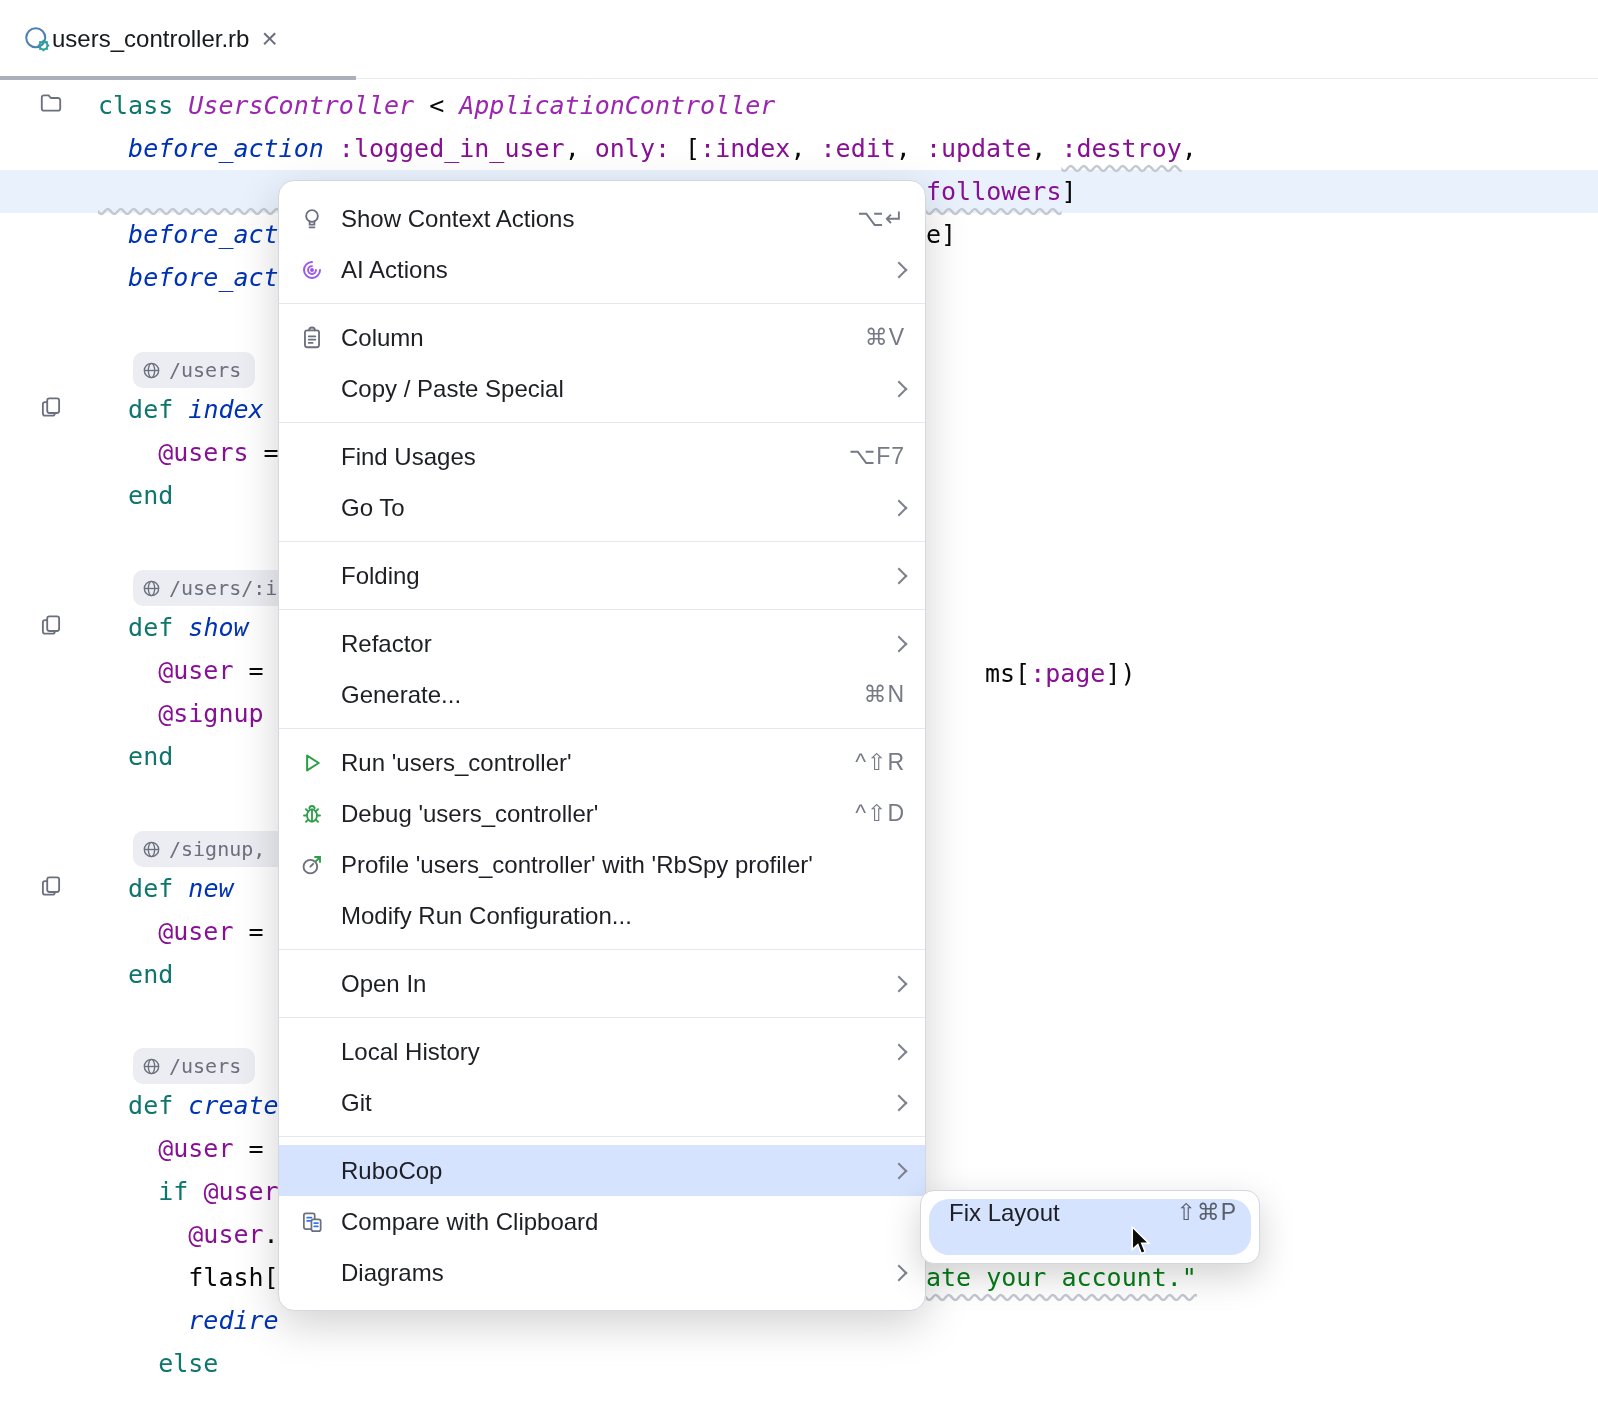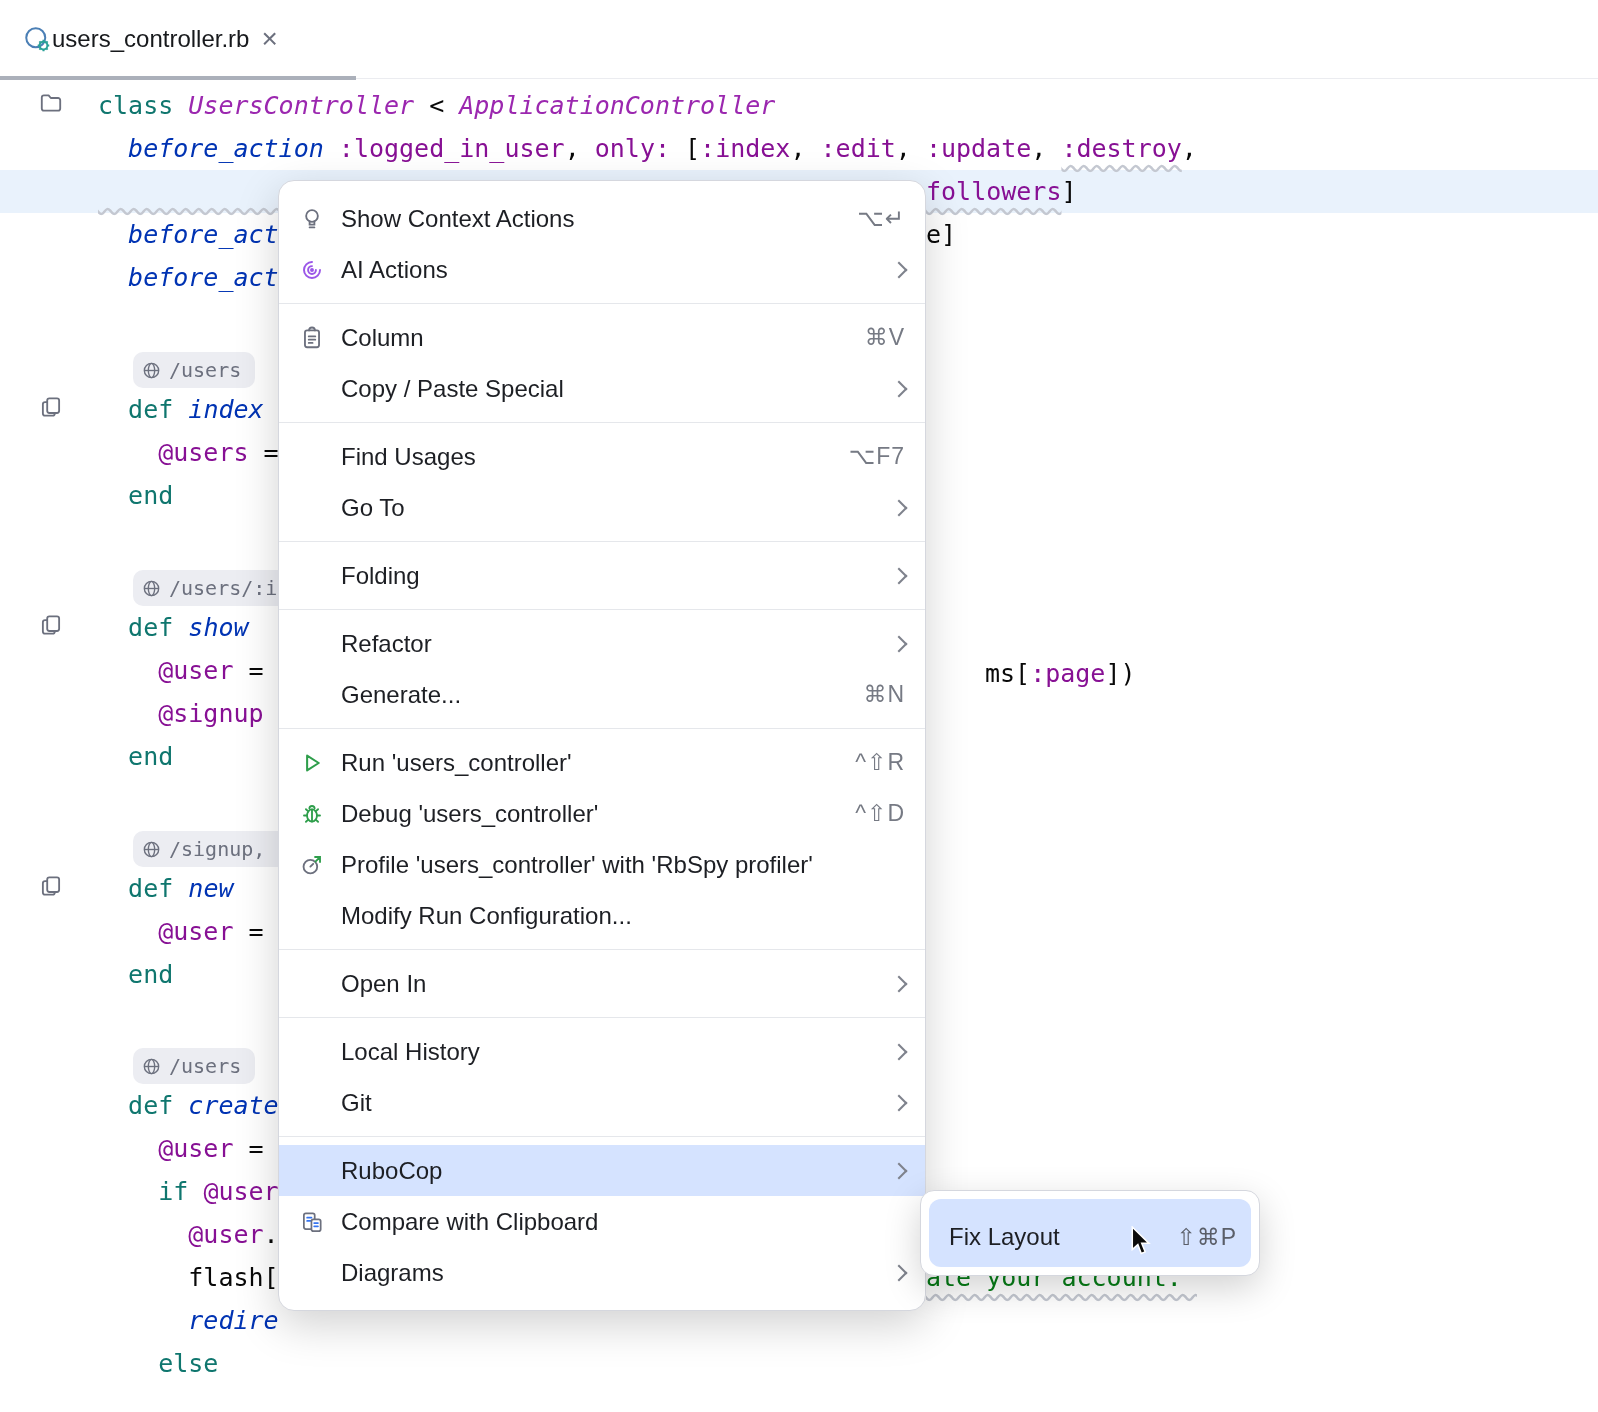--- a/index.html
+++ b/index.html
@@ -50,22 +50,22 @@
   .mi .lbl { flex:1 1 auto; white-space:nowrap; overflow:hidden; }
   .mi .sc { color:#767A84; font-size:23px; margin-left:14px; letter-spacing:1px; }
   .chev { width:10px; height:10px; border-right:2.4px solid #7E828C; border-top:2.4px solid #7E828C;
           transform:rotate(45deg); margin-left:14px; flex:0 0 auto; }
   .sep { border-top:1px solid #E5E7EB; margin:8px 0; }
 
   
   .submenu { position:absolute; left:920px; top:1190px; width:322px; background:#fff;
              border:1px solid #D5D7DE; border-radius:14px; padding:8px; z-index:25;
              box-shadow:0 12px 36px rgba(0,0,0,.18); }
-  .smi { display:flex; align-items:flex-end; height:52px; border-radius:12px;
-         padding:0 14px 16px 20px; font-size:24px; color:#1D1F24; cursor:pointer; }
+  .smi { display:flex; align-items:flex-start; height:52px; border-radius:20px;
+         padding:0 14px 4px 20px; font-size:24px; color:#1D1F24; cursor:pointer; }
   .smi.hl { background:#D5E3FF; }
   .smi .lbl { flex:1 1 auto; }
   .smi .sc { color:#5A5E68; font-size:23px; letter-spacing:1px; }
 
   .cursor { position:absolute; left:1130px; top:1226px; width:26px; height:30px; z-index:40; }
 </style>
 </head>
 <body>
 
 <div class="stage">

